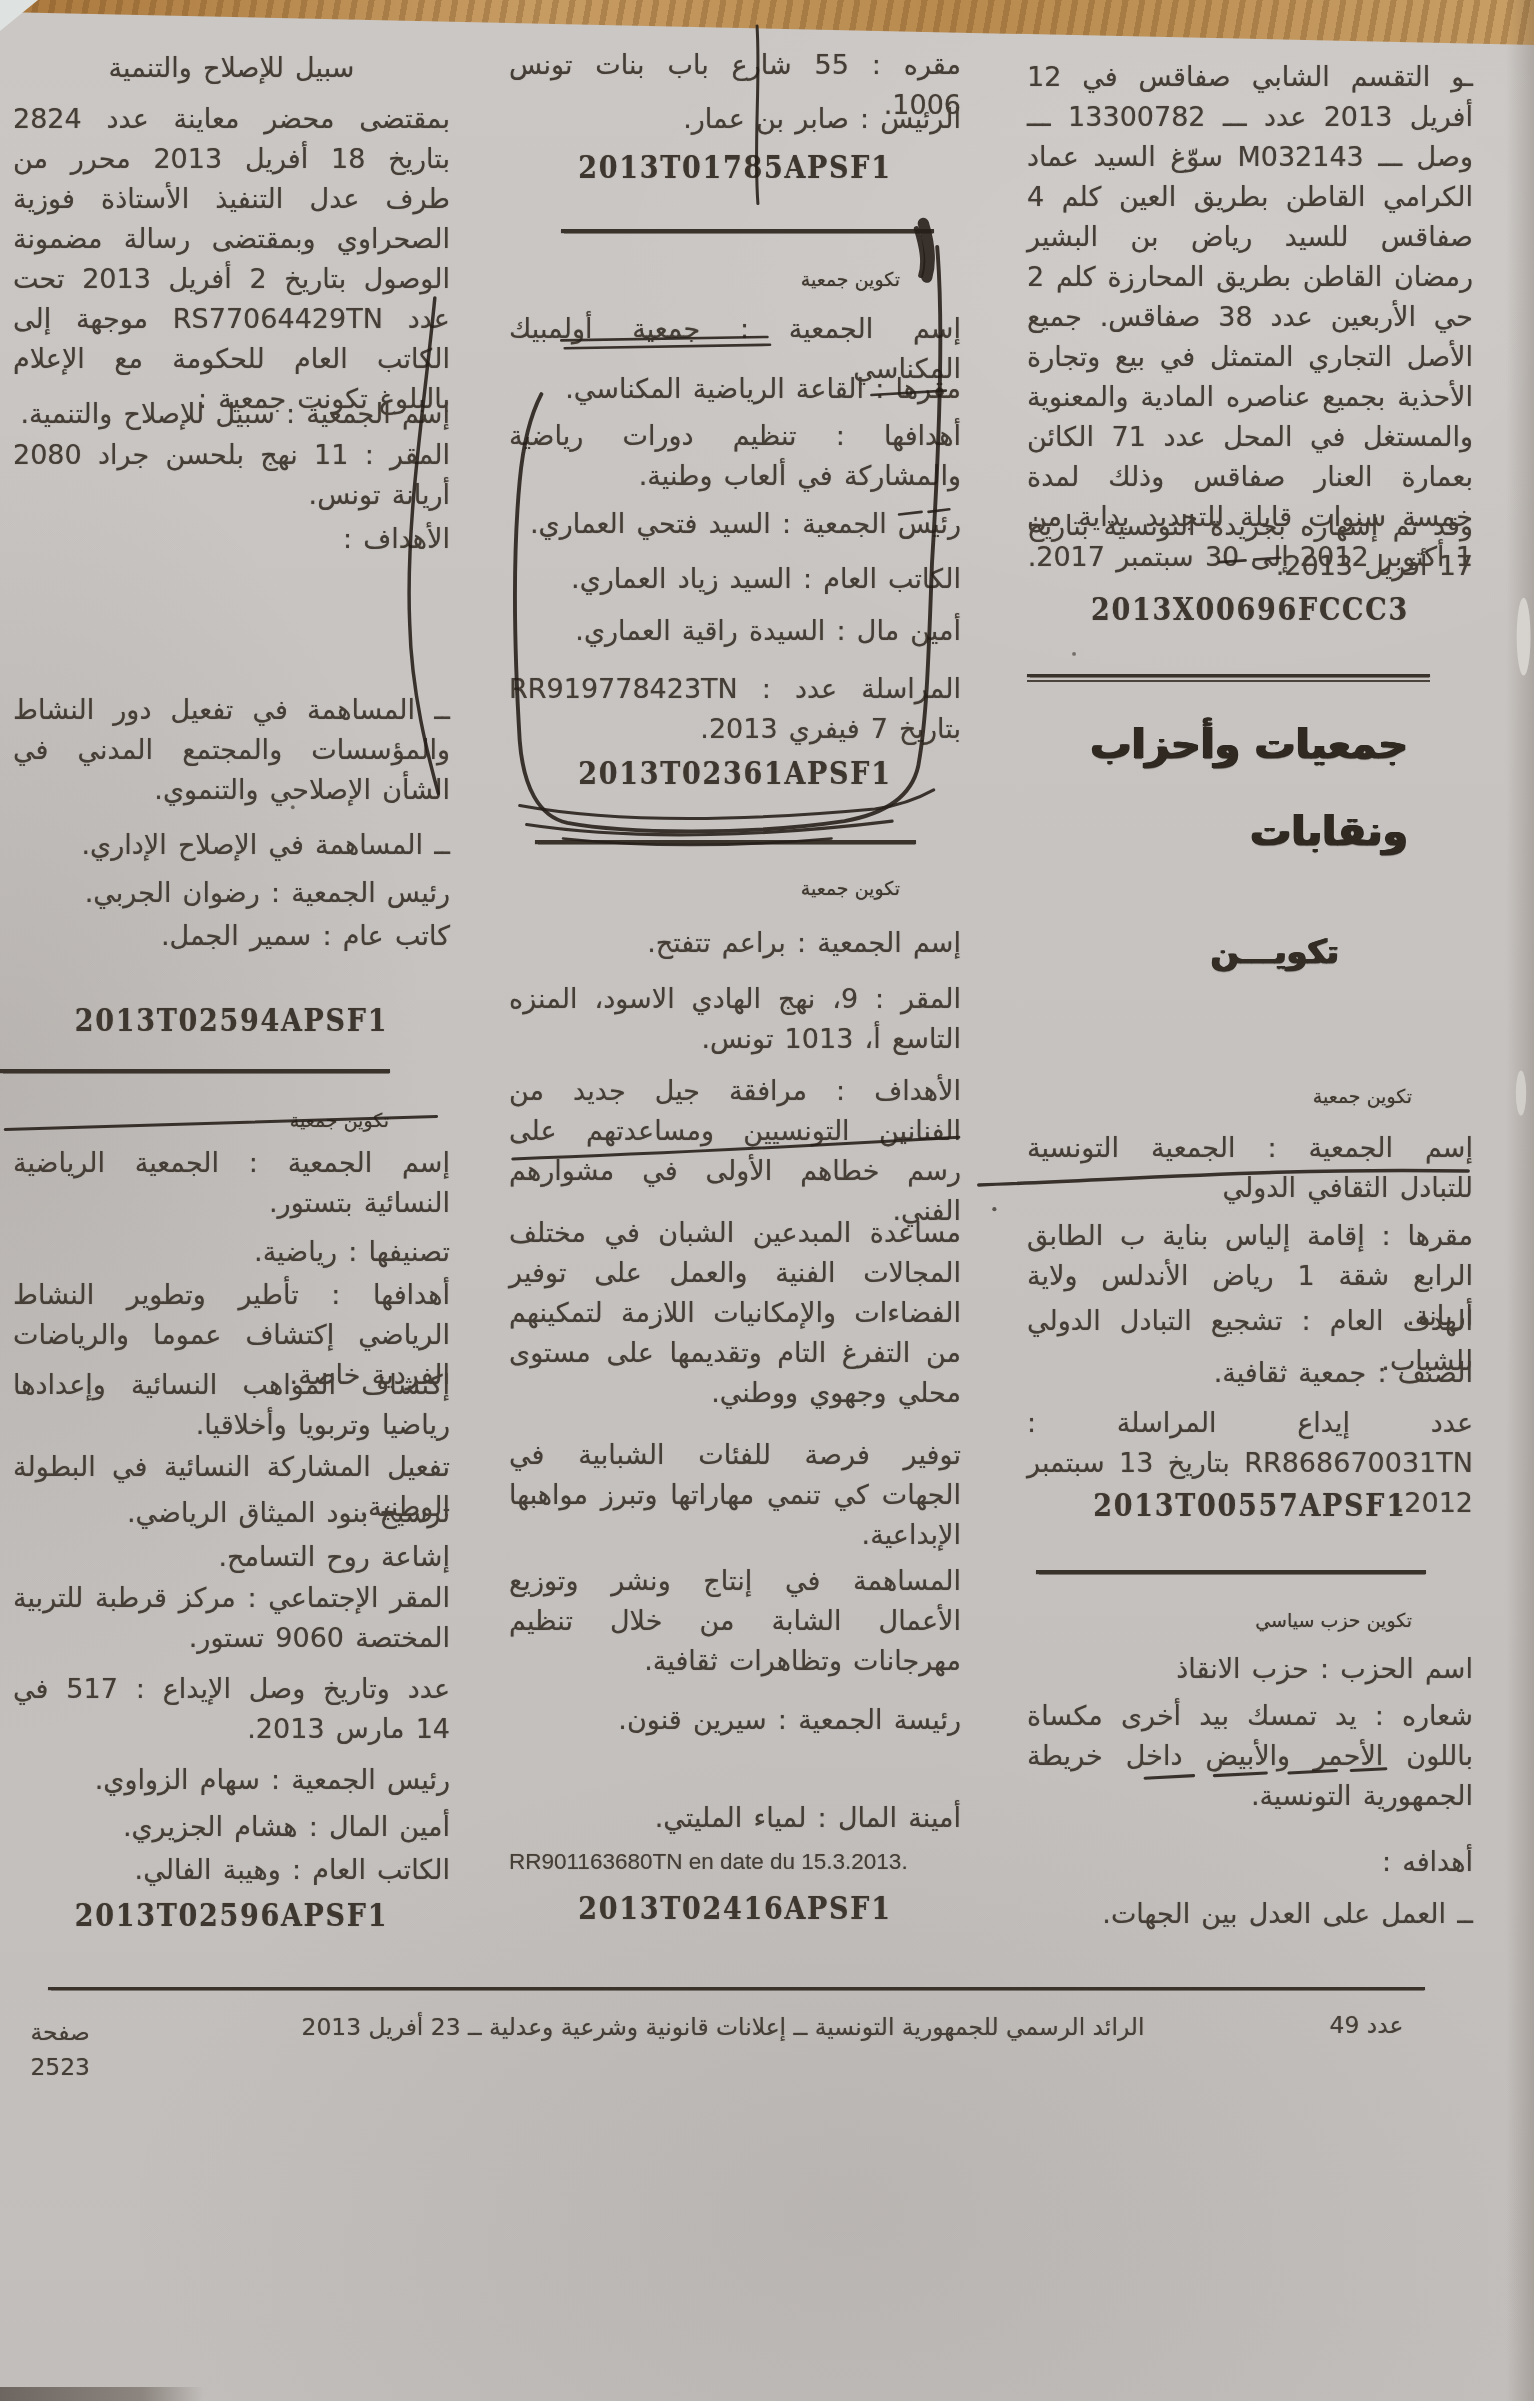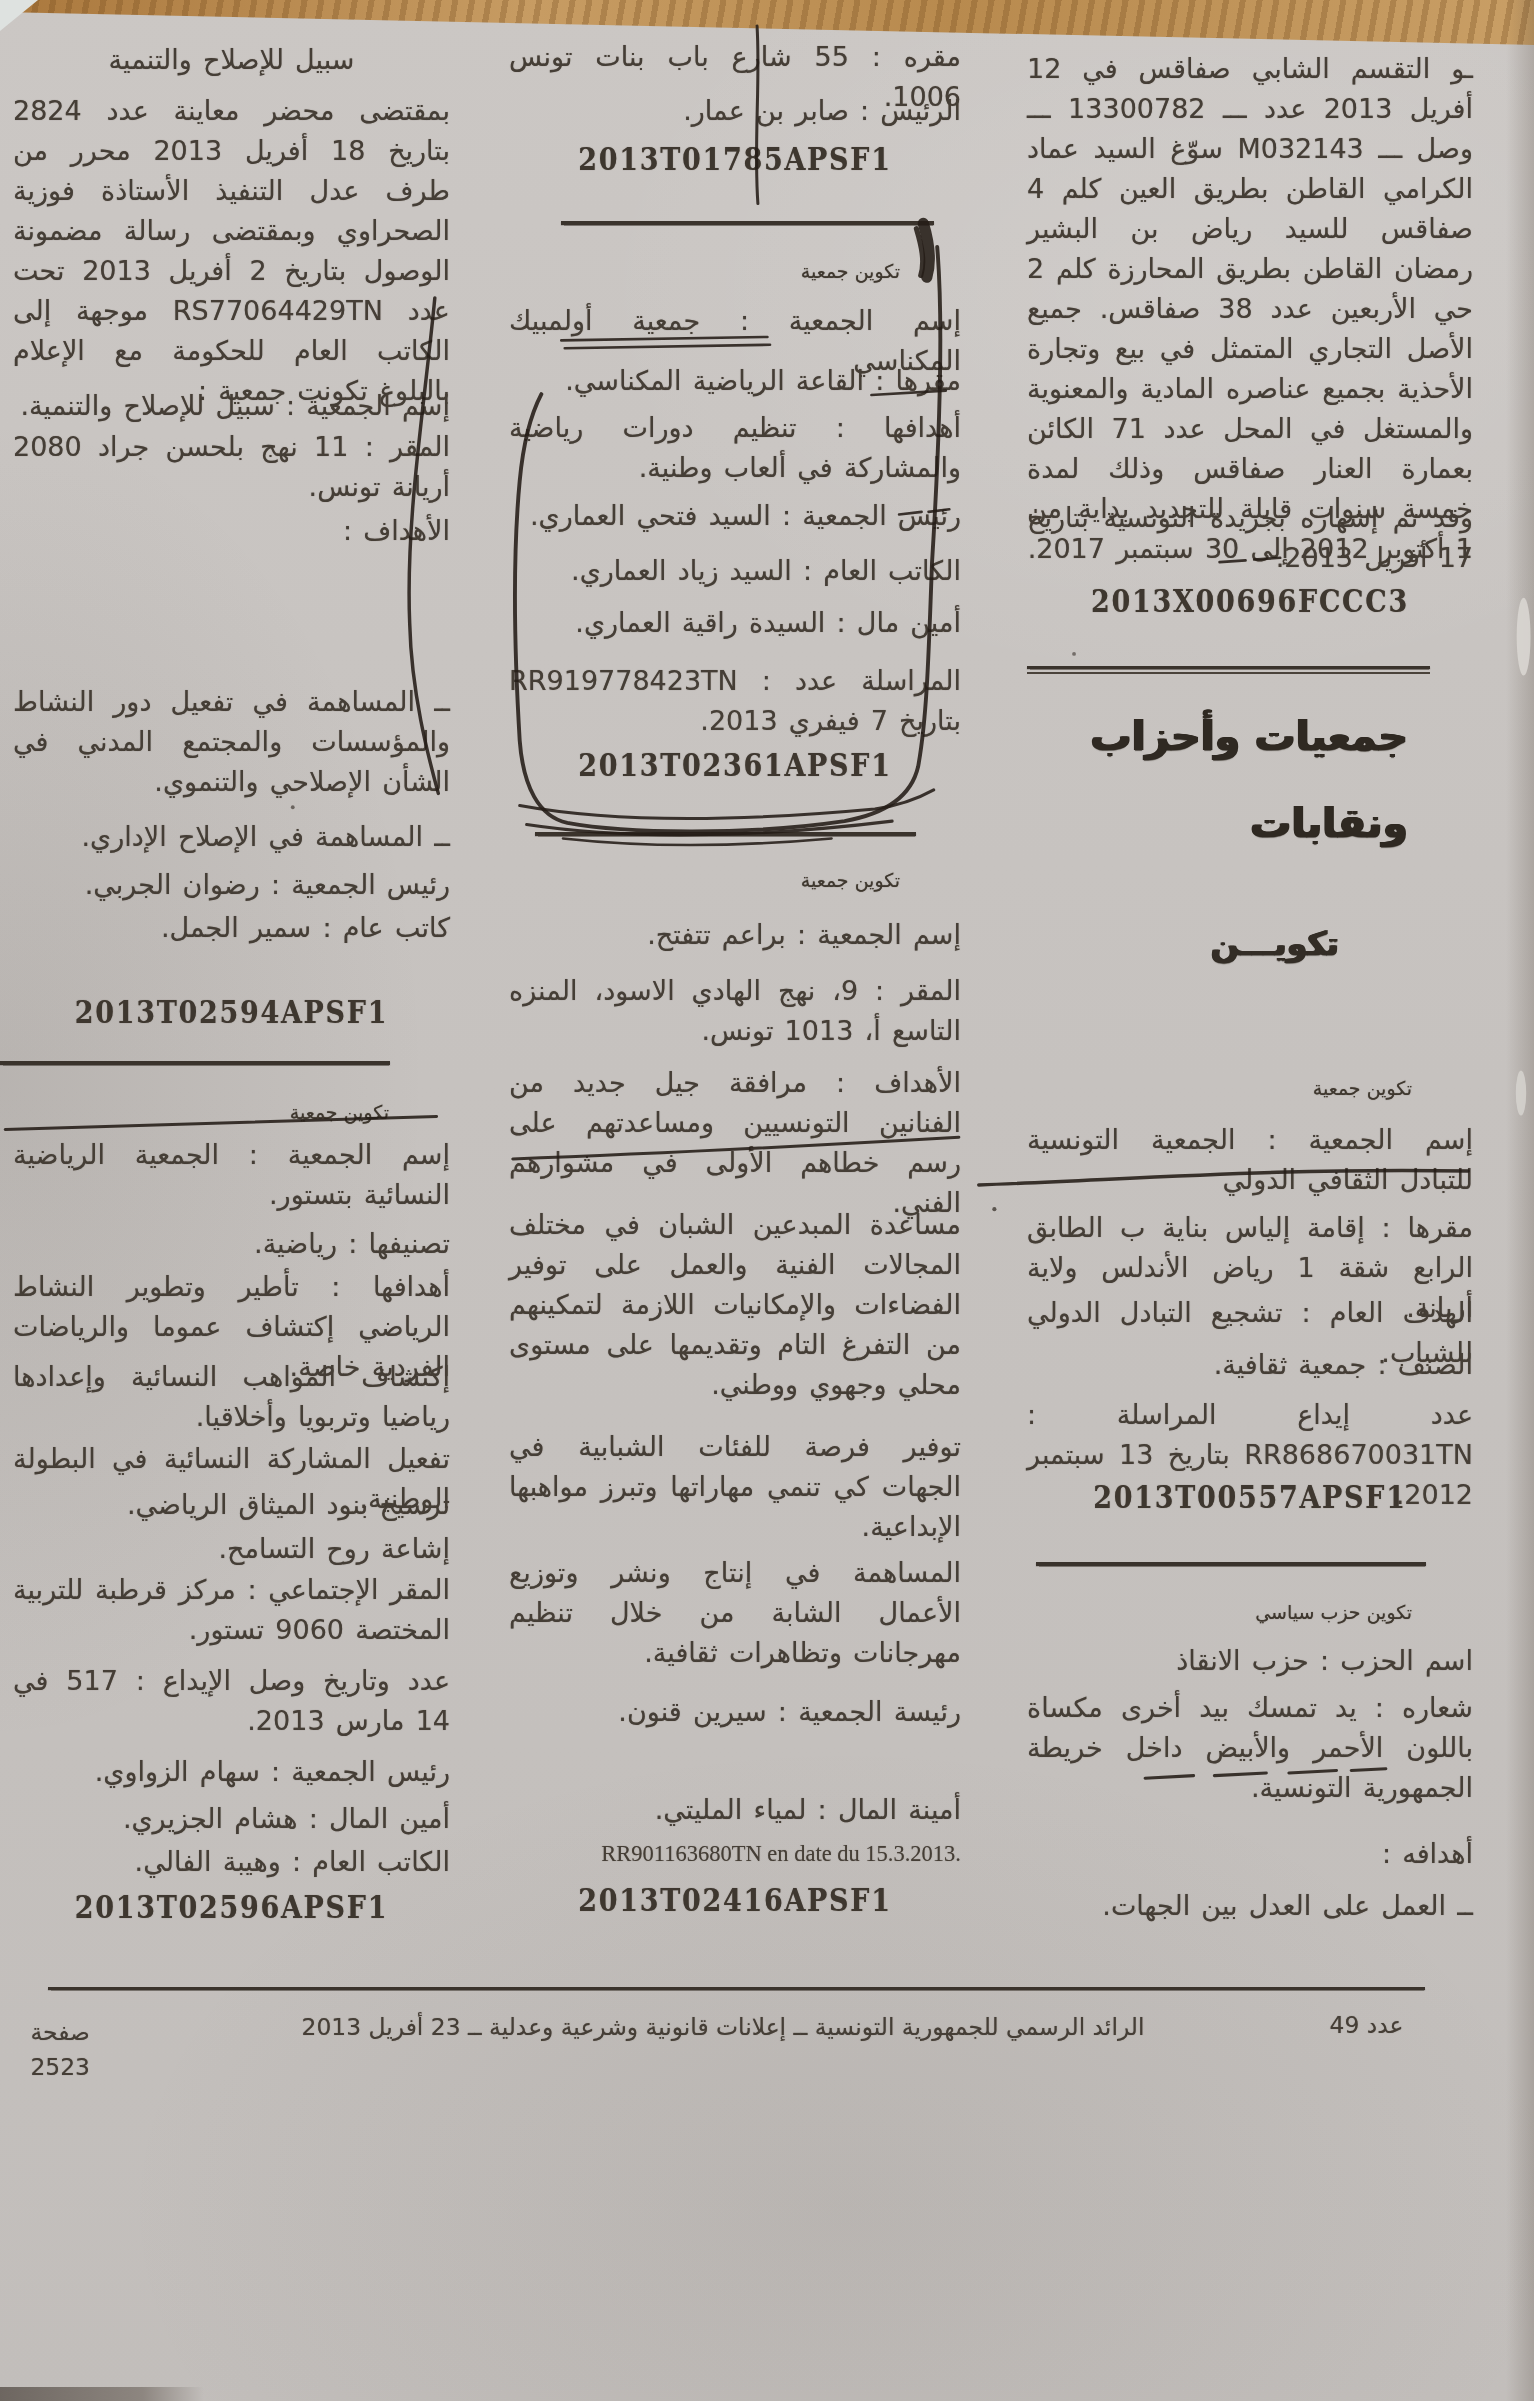--- a/index.html
+++ b/index.html
@@ -35,21 +35,21 @@
   }
   .edge-shade{
     position:absolute;top:0;right:0;width:28px;height:100%;z-index:4;
     background:linear-gradient(270deg, rgba(72,60,48,.22), rgba(0,0,0,0));
     pointer-events:none;
   }
   .bottom-sliver{
     position:absolute;left:0;bottom:0;width:204px;height:14px;z-index:4;
     background:linear-gradient(90deg,#6d6660,#8d8680 70%, rgba(141,134,128,0));
   }
-  .col{position:absolute;top:4px;height:2366px;}
+  .col{position:absolute;top:12px;height:2366px;}
   .col-right{left:1027px;width:446px;}
   .col-middle{left:509px;width:452px;}
   .col-left{left:13px;width:437px;}
   .blk{position:absolute;left:0;right:0;}
   .p{
     font-size:27px;line-height:40px;color:#453e36;
     text-align:justify;word-spacing:2.6px;
     text-shadow:0 0 0.9px rgba(66,56,46,.6);
   }
   .p-center{text-align:center;}
@@ -57,22 +57,22 @@
     font-size:19px;line-height:40px;color:#3f382f;text-align:right;right:61px;
     text-shadow:0 0 0.9px rgba(60,50,40,.7);
   }
   .ref{
     font-family:"DejaVu Serif", serif;font-size:27px;font-weight:bold;
     letter-spacing:1.7px;color:#3e372f;text-align:center;direction:ltr;
     transform:scaleY(1.18);transform-origin:center top;
     text-shadow:0 0 0.9px rgba(60,50,40,.55);
   }
   .latin{
-    font-family:Liberation Serif, serif;font-size:22.5px;color:#453e36;
-    direction:ltr;text-align:right;text-shadow:0 0 0.9px rgba(66,56,46,.5);
+    font-family:Liberation Sans, sans-serif;font-size:22.5px;color:#453e36;
+    direction:ltr;text-align:left;text-shadow:0 0 0.9px rgba(66,56,46,.5);
   }
   .banner-title{
     right:65px;text-align:right;white-space:pre-line;
     font-weight:bold;font-size:41px;line-height:87px;color:#2f2922;
     text-shadow:1.1px 0 0 currentColor,-1.1px 0 0 currentColor,0 0.9px 0.9px rgba(47,41,34,.7);
   }
   .banner-sub{
     right:134px;text-align:right;
     font-weight:bold;font-size:33px;color:#332d26;letter-spacing:1.7px;
     text-shadow:1px 0 0 currentColor,-1px 0 0 currentColor,0 0.9px 0.9px rgba(47,41,34,.6);

